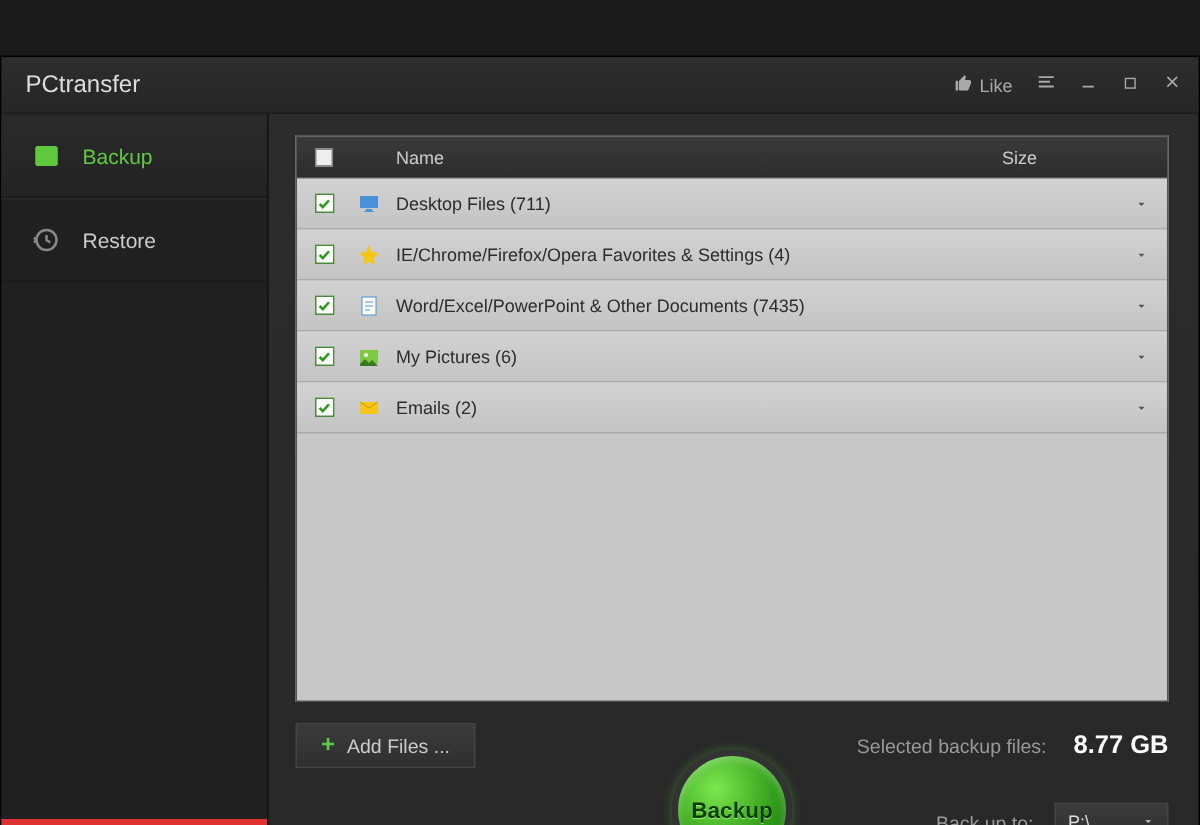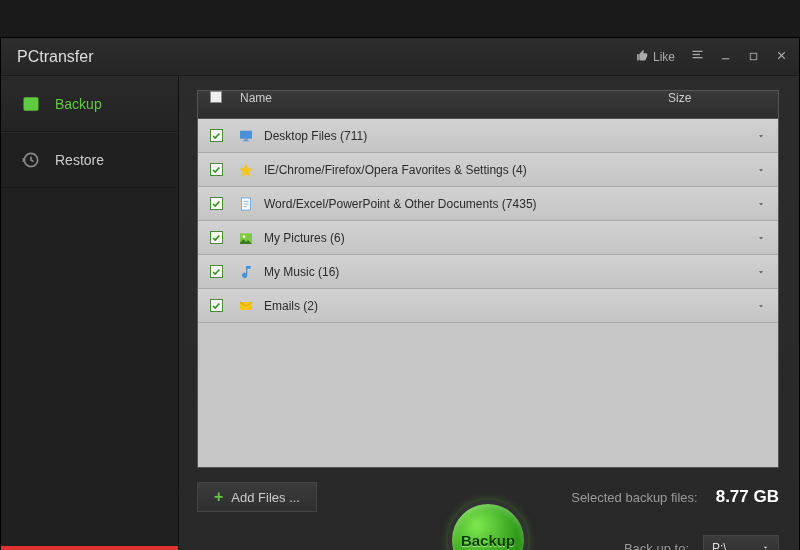--- a/index.html
+++ b/index.html
@@ -20,21 +20,21 @@
 .nav-item.active { background: linear-gradient(#2a2a2a, #232323); color: #5fc93f; }
 .nav-item.active .nav-icon svg * { stroke: #5fc93f; fill: #5fc93f; }
 .nav-icon { width: 20px; height: 20px; display: flex; align-items: center; justify-content: center; }
 .sidebar-spacer { flex: 1; }
 .feedback-btn { height: 40px; background: #e03232; color: #fff; font-size: 13px; display: flex; align-items: center; justify-content: flex-start; cursor: pointer; }
 
 .main { flex: 1; display: flex; flex-direction: column; padding: 14px 20px 12px 18px; }
 .description { color: #8a8a8a; font-size: 12px; line-height: 1.5; margin-bottom: 12px; }
 
 .table-wrap { flex: 1; display: flex; flex-direction: column; border: 1px solid #555; background: #c7c7c7; min-height: 0; }
-.table-header { height: 28px; background: linear-gradient(#3a3a3a, #2d2d2d); display: flex; color: #ccc; font-size: 12px; border-bottom: 1px solid #555; }
+.table-header { height: 28px; background: linear-gradient(#3a3a3a, #2d2d2d); display: flex; align-items: center; color: #ccc; font-size: 12px; border-bottom: 1px solid #555; gap: 24px; }
 .th-check { width: 36px; display: flex; justify-content: center; }
 .th-name { flex: 1; padding-left: 6px; }
 .th-path { width: 200px; }
 .th-size { width: 110px; }
 .header-checkbox { width: 12px; height: 12px; background: #eee; border: 1px solid #888; }
 
 .rows { flex: 1; overflow-y: auto; }
 .row { height: 34px; display: flex; align-items: center; background: linear-gradient(#d2d2d2,#c4c4c4); border-bottom: 1px solid #aaa; cursor: pointer; }
 .row-check { width: 36px; display: flex; justify-content: center; }
 .chk { width: 13px; height: 13px; background: #fff; border: 1px solid #4a8a3a; display: flex; align-items: center; justify-content: center; }
@@ -236,40 +236,20 @@
             </div>
             <div class="row">
               <div class="row-check">
                 <div class="chk">
                   <svg width="10" height="10" viewBox="0 0 24 24" stroke="#2f9a18" stroke-width="4" fill="none">
                     <path d="M5 12l5 5L20 6"></path>
                   </svg>
                 </div>
               </div>
               <div class="row-icon">
-                <svg width="16" height="16" viewBox="0 0 24 24" fill="#4a90d9">
-                  <path d="M12 3v10.6A4 4 0 1 0 14 17V7h5V3h-7z"></path>
-                </svg>
-              </div>
-              <div class="row-name">My Music (16)</div>
-              <div class="row-expand">
-                <svg width="10" height="10" viewBox="0 0 24 24" fill="#555">
-                  <path d="M7 10l5 5 5-5z"></path>
-                </svg>
-              </div>
-            </div>
-            <div class="row">
-              <div class="row-check">
-                <div class="chk">
-                  <svg width="10" height="10" viewBox="0 0 24 24" stroke="#2f9a18" stroke-width="4" fill="none">
-                    <path d="M5 12l5 5L20 6"></path>
-                  </svg>
-                </div>
-              </div>
-              <div class="row-icon">
                 <svg width="16" height="16" viewBox="0 0 24 24">
                   <rect x="3" y="6" width="18" height="12" fill="#f5c518"></rect>
                   <path d="M3 6l9 6 9-6" stroke="#c89400" fill="none"></path>
                 </svg>
               </div>
               <div class="row-name">Emails (2)</div>
               <div class="row-expand">
                 <svg width="10" height="10" viewBox="0 0 24 24" fill="#555">
                   <path d="M7 10l5 5 5-5z"></path>
                 </svg>

